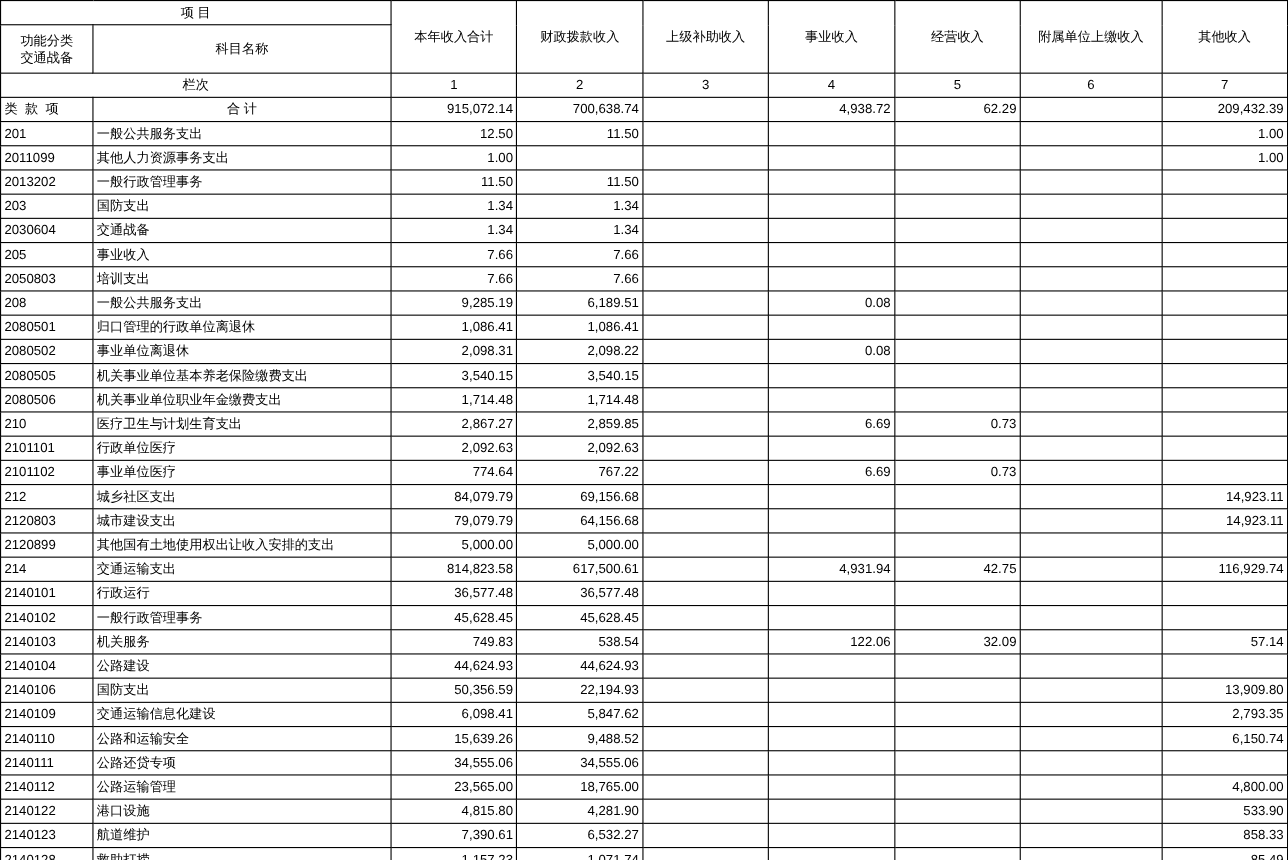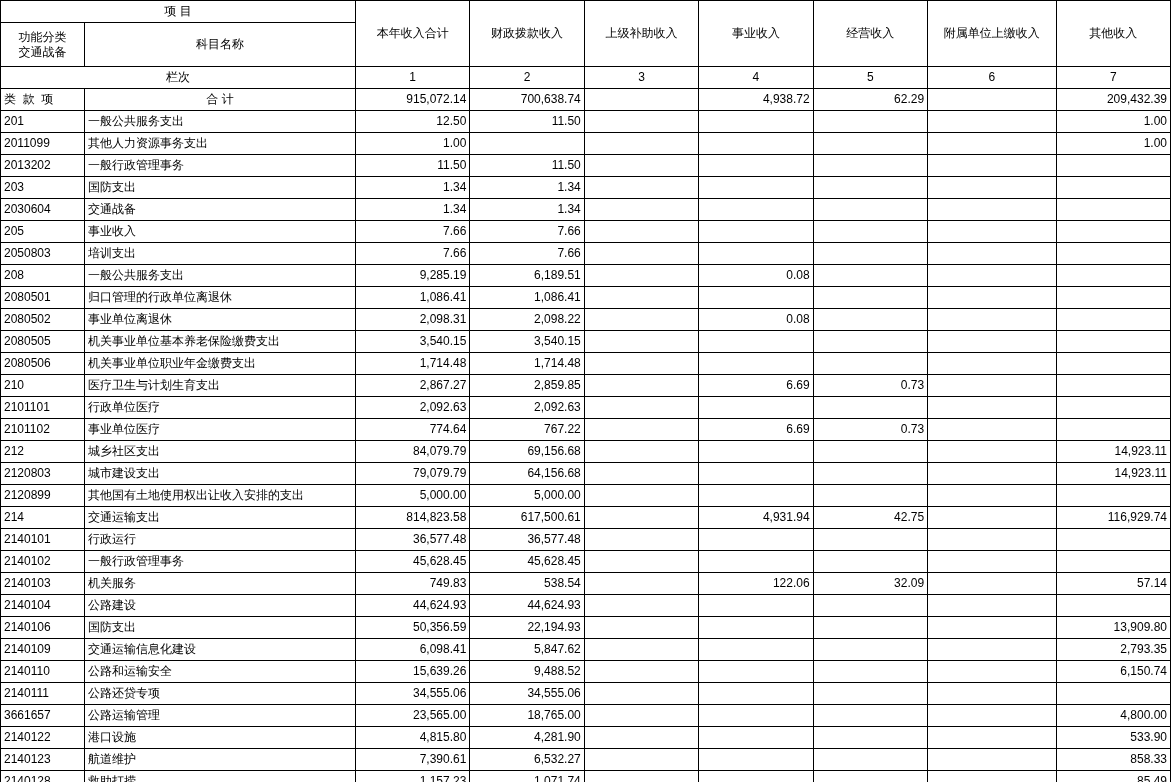--- a/index.html
+++ b/index.html
@@ -400,21 +400,21 @@
         <td class="c-left indent2">公路还贷专项</td>
         <td class="c-right">34,555.06</td>
         <td class="c-right">34,555.06</td>
         <td class="c-right"></td>
         <td class="c-right"></td>
         <td class="c-right"></td>
         <td class="c-right"></td>
         <td class="c-right"></td>
       </tr>
       <tr>
-        <td class="c-left">3661657</td>
+        <td class="c-left">2140112</td>
         <td class="c-left indent2">公路运输管理</td>
         <td class="c-right">23,565.00</td>
         <td class="c-right">18,765.00</td>
         <td class="c-right"></td>
         <td class="c-right"></td>
         <td class="c-right"></td>
         <td class="c-right"></td>
         <td class="c-right">4,800.00</td>
       </tr>
       <tr>

